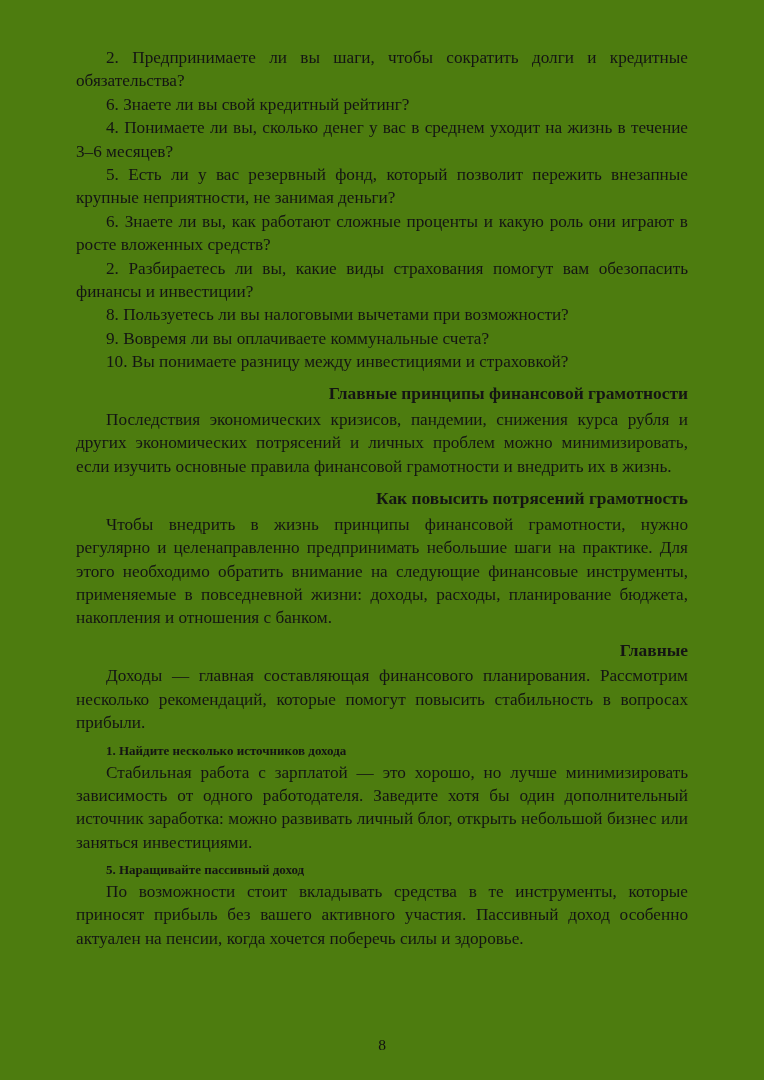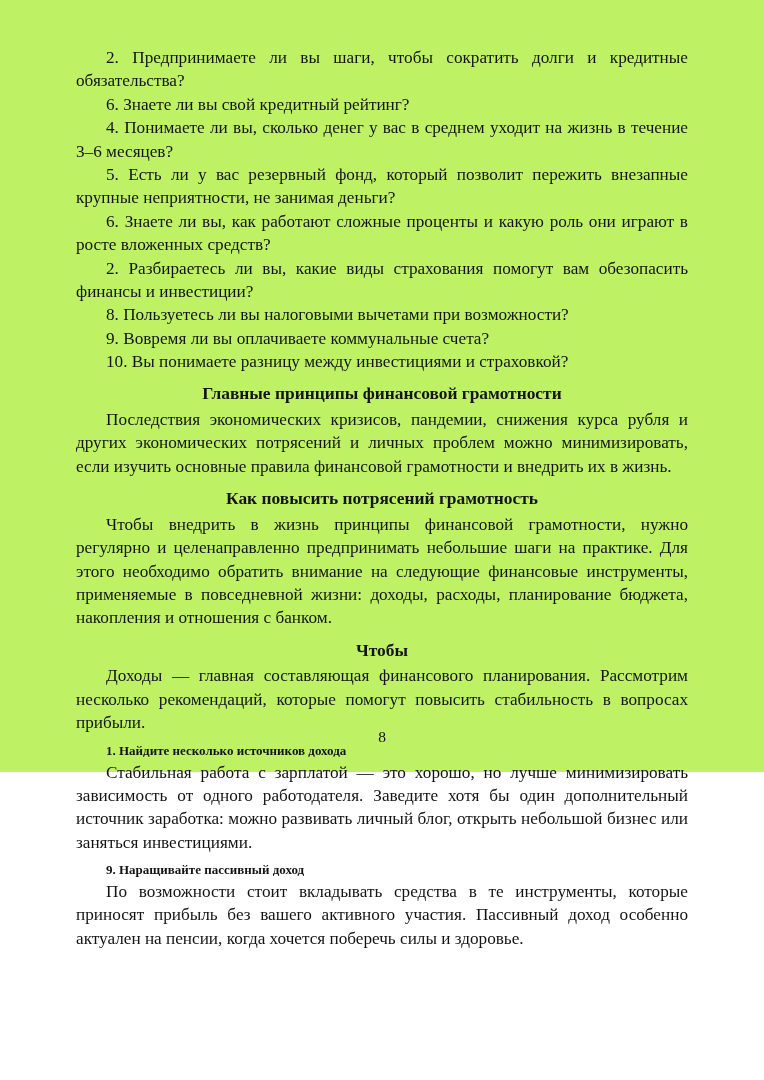--- a/index.html
+++ b/index.html
@@ -9,42 +9,42 @@
   }
   body {
     width: 764px;
     height: 1080px;
     font-family: "Liberation Serif", "DejaVu Serif", serif;
     color: #141414;
   }
   .page {
     position: relative;
     width: 764px;
-    height: 772px;
+    height: 1080px;
     box-sizing: border-box;
     padding: 46px 76px 30px 76px;
-    background: #bef264;
+    background: #4d7c0f;
   }
   .content {
     width: 100%;
   }
   p.body-par {
     margin: 0;
     font-size: 17.2px;
     line-height: 1.36;
     text-align: justify;
     text-indent: 30px;
     text-justify: inter-word;
     hyphens: manual;
   }
   h2.heading {
     margin: 9px 0 3px 0;
     font-size: 17.4px;
     font-weight: bold;
-    text-align: center;
+    text-align: right;
     line-height: 1.3;
   }
   h3.subheading {
     margin: 8px 0 1px 0;
     font-size: 13px;
     font-weight: bold;
     text-align: left;
     text-indent: 30px;
     line-height: 1.3;
   }
@@ -73,25 +73,25 @@
     <p class="body-par">8. Пользуетесь ли вы налоговыми вычетами при возможности?</p>
     <p class="body-par">9. Вовремя ли вы оплачиваете коммунальные счета?</p>
     <p class="body-par">10. Вы понимаете разницу между инвестициями и страховкой?</p>
 
     <h2 class="heading">Главные принципы финансовой грамотности</h2>
     <p class="body-par">Последствия экономических кризисов, пандемии, снижения курса рубля и других экономических потрясений и личных проблем можно минимизировать, если изучить основные правила финансовой грамотности и внедрить их в жизнь.</p>
 
     <h2 class="heading">Как повысить потрясений грамотность</h2>
     <p class="body-par">Чтобы внедрить в жизнь принципы финансовой грамотности, нужно регулярно и целенаправленно предпринимать небольшие шаги на практике. Для этого необходимо обратить внимание на следующие финансовые инструменты, применяемые в повседневной жизни: доходы, расходы, планирование бюджета, накопления и отношения с банком.</p>
 
-    <h2 class="heading">Чтобы</h2>
+    <h2 class="heading">Главные</h2>
     <p class="body-par">Доходы — главная составляющая финансового планирования. Рассмотрим несколько рекомендаций, которые помогут повысить стабильность в вопросах прибыли.</p>
 
     <h3 class="subheading">1. Найдите несколько источников дохода</h3>
     <p class="body-par">Стабильная работа с зарплатой — это хорошо, но лучше минимизировать зависимость от одного работодателя. Заведите хотя бы один дополнительный источник заработка: можно развивать личный блог, открыть небольшой бизнес или заняться инвестициями.</p>
 
-    <h3 class="subheading">9. Наращивайте пассивный доход</h3>
+    <h3 class="subheading">5. Наращивайте пассивный доход</h3>
     <p class="body-par">По возможности стоит вкладывать средства в те инструменты, которые приносят прибыль без вашего активного участия. Пассивный доход особенно актуален на пенсии, когда хочется поберечь силы и здоровье.</p>
 
   </div>
 
   <div class="folio">8</div>
 </div>
 
 </body></html>

